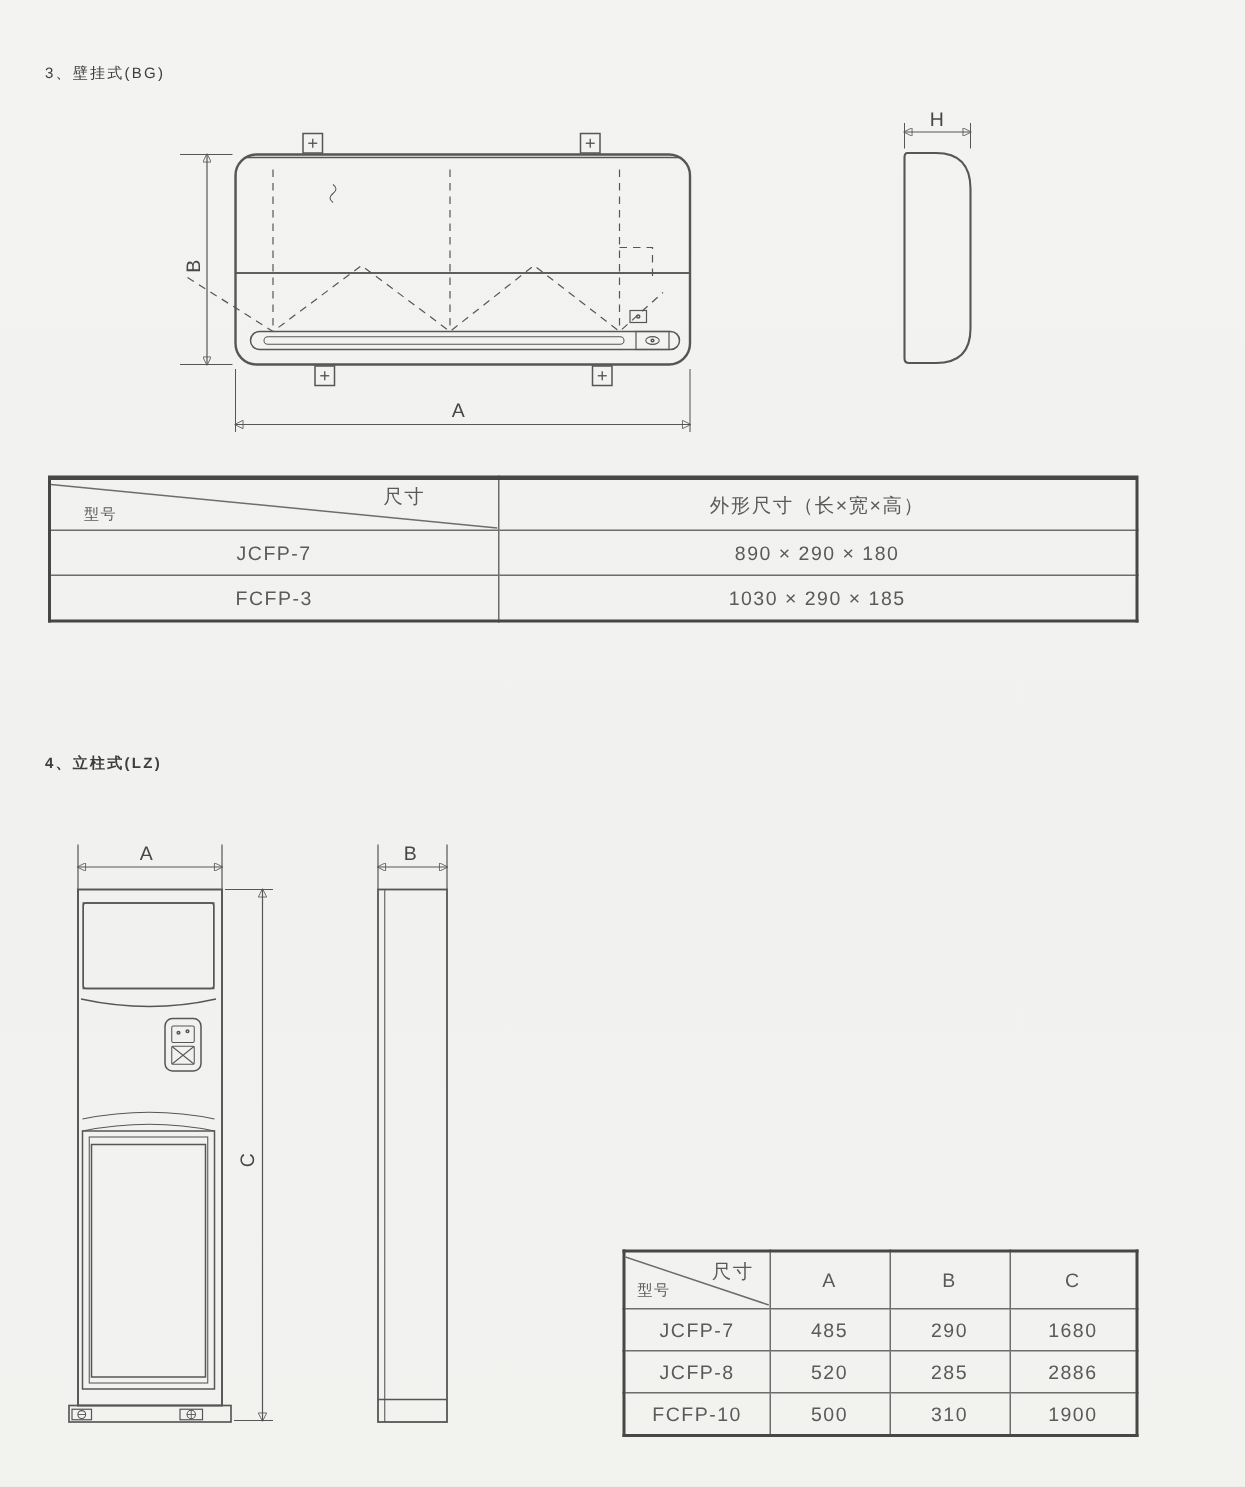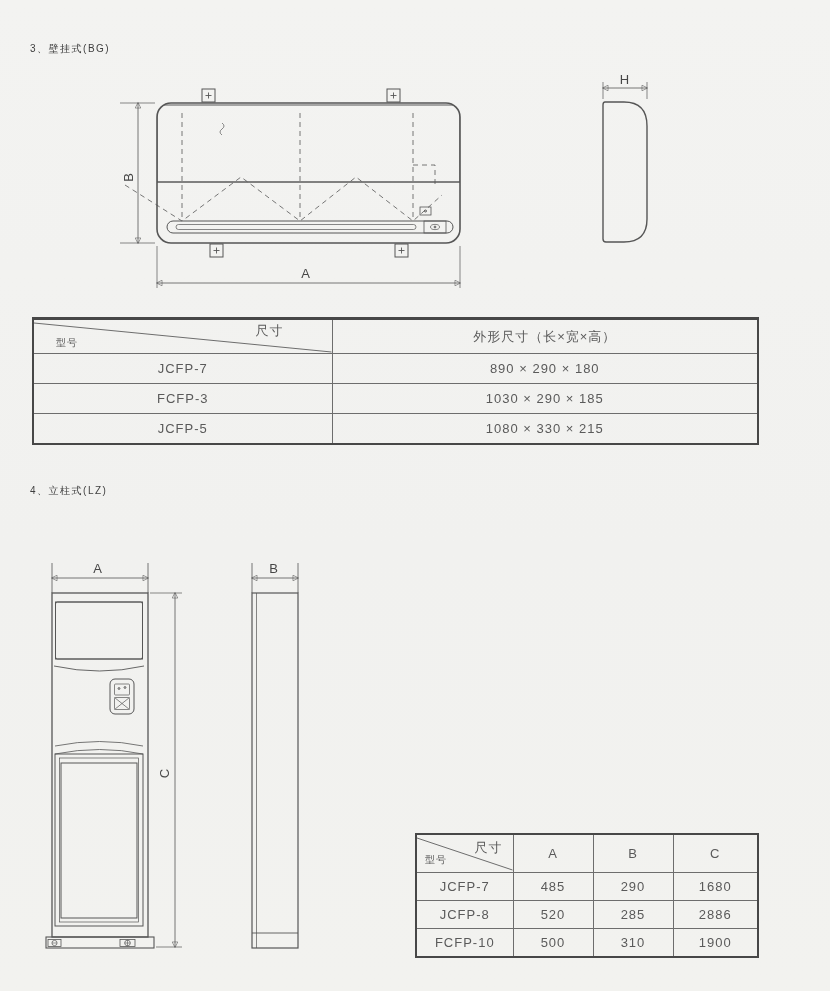--- a/index.html
+++ b/index.html
@@ -4,21 +4,21 @@
 <style>
   html,body{margin:0;padding:0;background:#e8e8e6;}
   .page{
     position:relative;width:830px;height:991px;margin:0 auto;
     background:#f2f2f0;
     background-image:linear-gradient(180deg,#f3f3f1 0%,#f1f1ef 55%,#f2f2ef 100%);
     font-family:"Liberation Sans",sans-serif;color:#4a4a4a;overflow:hidden;
   }
   .h-section{position:absolute;font-size:10px;color:#3e3e3e;letter-spacing:1.5px;}
   .h1{left:30px;top:42px;}
-  .h2{left:30px;top:484px;}
+  .h2{left:30px;top:502px;font-weight:bold;}
 
   svg{position:absolute;overflow:visible;}
   .draw line,.draw path,.draw rect,.draw ellipse,.draw circle{stroke:#565656;fill:none;}
   .dim-label{font-family:"Liberation Sans",sans-serif;font-size:13px;fill:#474747;stroke:none;letter-spacing:1px;}
 
   table{position:absolute;border-collapse:collapse;table-layout:fixed;}
   td{border:1px solid #6d6d6d;text-align:center;vertical-align:middle;
      font-size:13px;color:#5a5a5a;letter-spacing:1px;padding:0;}
   .t1{left:32px;top:317px;width:725px;border:2px solid #474747;border-top-width:3px;}
   .t1 td{height:29px;}
@@ -141,24 +141,20 @@
       <td>外形尺寸（长×宽×高）</td>
     </tr>
     <tr>
       <td>JCFP-7</td>
       <td>890 × 290 × 180</td>
     </tr>
     <tr>
       <td>FCFP-3</td>
       <td>1030 × 290 × 185</td>
     </tr>
-    <tr>
-      <td>JCFP-5</td>
-      <td>1080 × 330 × 215</td>
-    </tr>
   </tbody>
     </table>
 
   <div class="h-section h2">4、立柱式(LZ)</div>
 
   <svg class="draw" style="left:30px;top:555px;" width="290" height="425" viewBox="0 0 290 425">
     <defs>
       <pattern id="louv" width="76" height="9.6" patternUnits="userSpaceOnUse">
         <line x1="0" y1="1" x2="76" y2="1" stroke="#5a5a5a" stroke-width="0.7"></line>
         <line x1="0" y1="4" x2="76" y2="4" stroke="#5a5a5a" stroke-width="0.7"></line>

